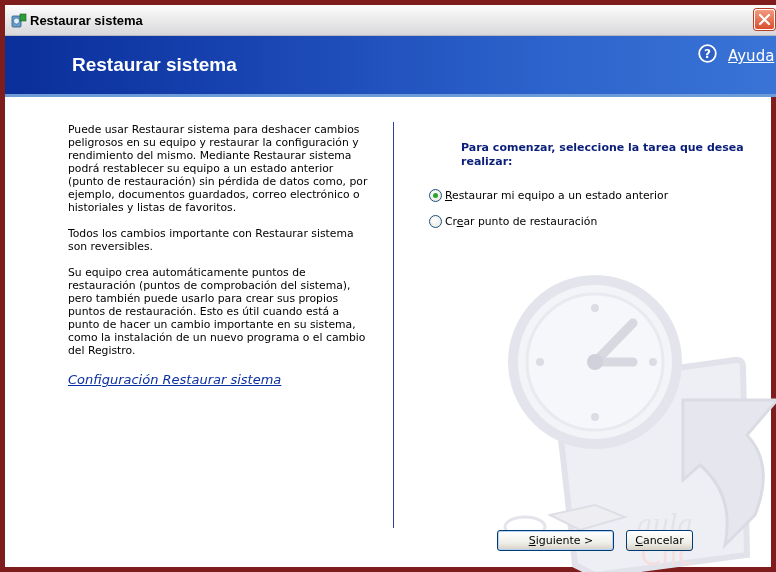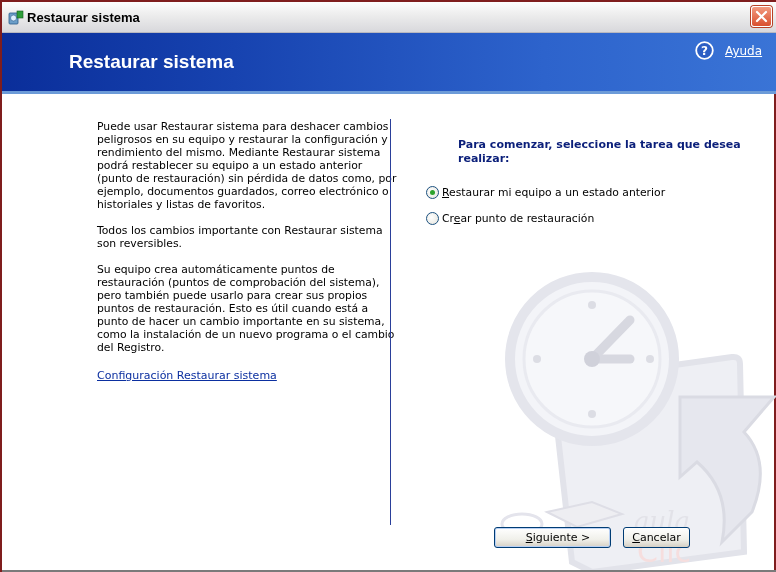--- a/index.html
+++ b/index.html
@@ -1,19 +1,19 @@
 <!DOCTYPE html>
 <html><head>
 <meta charset="utf-8">
 <style>
   * { box-sizing: border-box; margin: 0; padding: 0; }
   html, body { width: 776px; height: 572px; overflow: hidden; background: #fff; }
   body { font-family: "DejaVu Sans", "Liberation Sans", sans-serif; font-size: 11px; color: #000; position: relative; }
 
-  .window { position: absolute; left: 0; top: 0; width: 776px; height: 572px; background: #fff; border: 2px solid #7f1d1d; }
+  .window { position: absolute; left: 0; top: 0; width: 776px; height: 572px; background: #fff; border: 5px solid #7f1d1d; }
 
   .titlebar {
     position: absolute; left: 0; top: 0; width: 774px; height: 31px;
     background: linear-gradient(to bottom, #fdfdfd 0%, #ececec 45%, #d8d8dc 100%);
     border-bottom: 1px solid #b8b8c0;
   }
   .title-icon { position: absolute; left: 6px; top: 8px; width: 16px; height: 16px; }
   .title-text { position: absolute; left: 25px; top: 8px; font-family: "Liberation Sans", sans-serif; font-weight: bold; font-size: 13px; color: #000; }
   .close-btn {
     position: absolute; right: 4px; top: 4px; width: 21px; height: 21px;
@@ -22,25 +22,25 @@
   }
   .close-btn svg { position: absolute; left: 3px; top: 3px; }
 
   .header {
     position: absolute; left: 0; top: 31px; width: 774px; height: 58px;
     background: linear-gradient(to right, #0a2e9a 0%, #1743b0 30%, #2d63cc 70%, #3a74d6 100%);
   }
   .header-bottom { position: absolute; left: 0; top: 89px; width: 774px; height: 3px; background: #6c9bd8; }
   .header-title { position: absolute; left: 67px; top: 18px; font-family: "Liberation Sans", sans-serif; font-weight: bold; font-size: 19px; color: #fff; }
   .help-icon { position: absolute; left: 693px; top: 8px; width: 19px; height: 19px; }
-  .help-link { position: absolute; left: 723px; top: 11px; color: #fff; text-decoration: underline; font-size: 12px; cursor: pointer; }
+  .help-link { position: absolute; left: 723px; top: 11px; color: #fff; text-decoration: underline; font-size: 15px; cursor: pointer; }
 
-  .left-col { position: absolute; left: 63px; top: 118px; width: 300px; margin-left: 32px; }
+  .left-col { position: absolute; left: 63px; top: 118px; width: 300px; }
   .para { line-height: 13px; margin-bottom: 13px; font-size: 10.8px; }
-  .config-link { display: inline-block; color: #0b2fa0; text-decoration: underline; font-size: 11px; margin-top: 0; cursor: pointer; }
+  .config-link { display: inline-block; color: #0b2fa0; text-decoration: underline; font-size: 13px; margin-top: 0; cursor: pointer; font-style: italic; }
 
   .divider { position: absolute; left: 388px; top: 117px; width: 1px; height: 406px; background: #2a3f9a; }
 
   .watermark { position: absolute; left: 480px; top: 260px; width: 296px; height: 310px; pointer-events: none; }
 
   .right-col { position: absolute; left: 420px; top: 136px; width: 300px; margin-left: 36px; }
   .prompt { font-weight: bold; color: #0b1f7a; font-size: 11px; line-height: 14px; }
   .radio-row { position: absolute; left: 4px; display: flex; align-items: center; cursor: pointer; }
   .radio { width: 13px; height: 13px; border-radius: 50%; border: 1px solid #1c5180;
            background: radial-gradient(circle at 40% 40%, #fff 0%, #e4e4dc 100%); position: relative; margin-right: 3px; }

